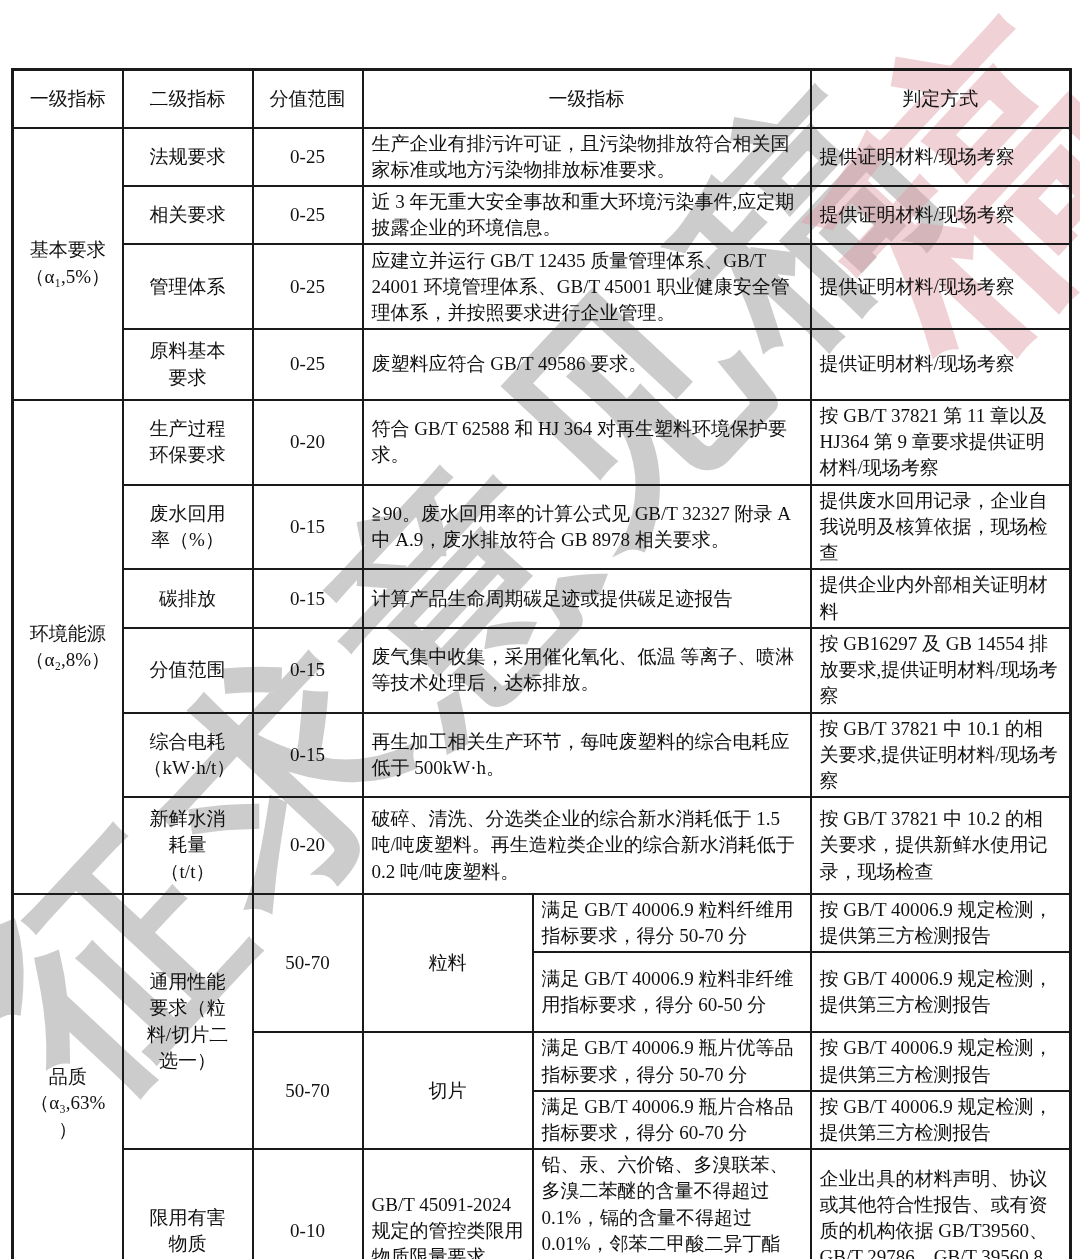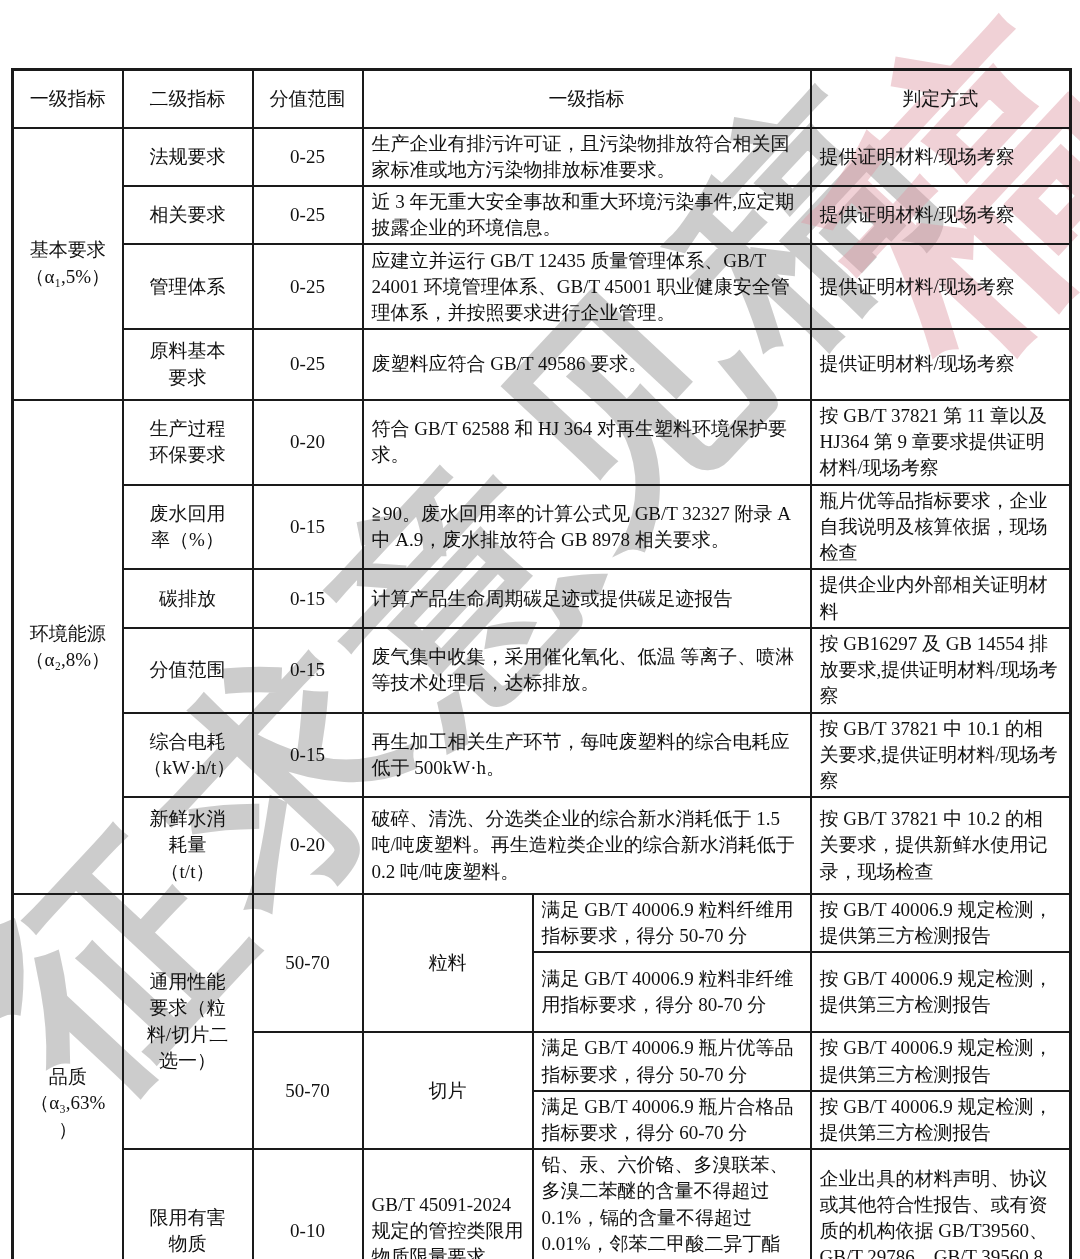--- a/index.html
+++ b/index.html
@@ -147,21 +147,21 @@
 （α₂,8%）</td>
       <td class="c2">生产过程环保要求</td>
       <td class="center">0-20</td>
       <td class="left" colspan="2">符合 GB/T 62588 和 HJ 364 对再生塑料环境保护要求。</td>
       <td class="left">按 GB/T 37821 第 11 章以及 HJ364 第 9 章要求提供证明材料/现场考察</td>
     </tr>
     <tr style="height:82px">
       <td class="c2">废水回用率（%）</td>
       <td class="center">0-15</td>
       <td class="left" colspan="2">≧90。废水回用率的计算公式见 GB/T 32327 附录 A 中 A.9，废水排放符合 GB 8978 相关要求。</td>
-      <td class="left">瓶片优等品指标要求，企业自我说明及核算依据，现场检查</td>
+      <td class="left">提供废水回用记录，企业自我说明及核算依据，现场检查</td>
     </tr>
     <tr style="height:57px">
       <td class="c2">碳排放</td>
       <td class="center">0-15</td>
       <td class="left" colspan="2">计算产品生命周期碳足迹或提供碳足迹报告</td>
       <td class="left">提供企业内外部相关证明材料</td>
     </tr>
     <tr style="height:82px">
       <td class="c2">分值范围</td>
       <td class="center">0-15</td>
@@ -185,21 +185,21 @@
       <td class="group" rowspan="5">品质
 （α₃,63%
 ）</td>
       <td class="c2" rowspan="4">通用性能要求（粒料/切片二选一）</td>
       <td class="center" rowspan="2">50-70</td>
       <td class="center" rowspan="2">粒料</td>
       <td class="left">满足 GB/T 40006.9 粒料纤维用指标要求，得分 50-70 分</td>
       <td class="left">按 GB/T 40006.9 规定检测，提供第三方检测报告</td>
     </tr>
     <tr style="height:80px">
-      <td class="left">满足 GB/T 40006.9 粒料非纤维用指标要求，得分 80-70 分</td>
+      <td class="left">满足 GB/T 40006.9 粒料非纤维用指标要求，得分 60-50 分</td>
       <td class="left">按 GB/T 40006.9 规定检测，提供第三方检测报告</td>
     </tr>
     <tr style="height:57px">
       <td class="center" rowspan="2">50-70</td>
       <td class="center" rowspan="2">切片</td>
       <td class="left">满足 GB/T 40006.9 瓶片优等品指标要求，得分 50-70 分</td>
       <td class="left">按 GB/T 40006.9 规定检测，提供第三方检测报告</td>
     </tr>
     <tr style="height:57px">
       <td class="left">满足 GB/T 40006.9 瓶片合格品指标要求，得分 60-70 分</td>

